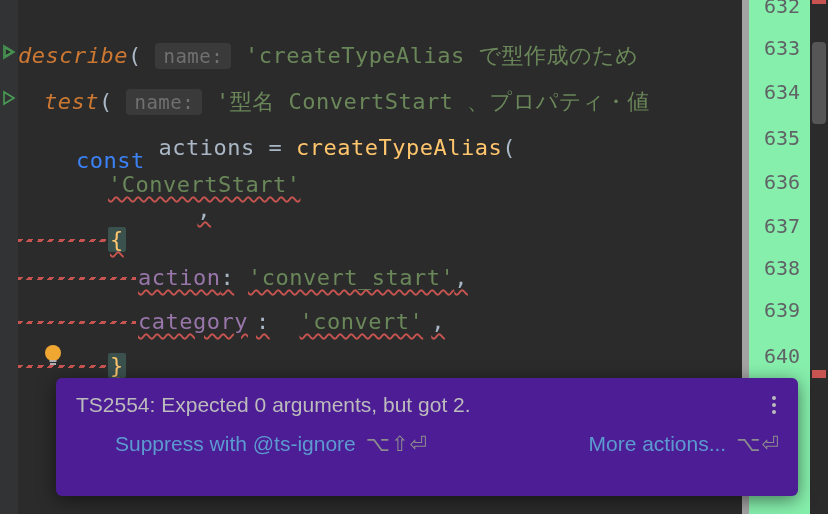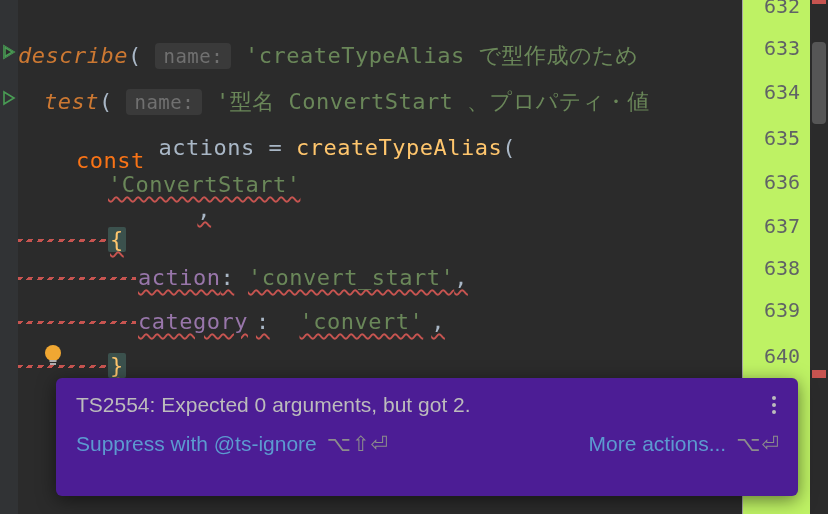--- a/index.html
+++ b/index.html
@@ -45,44 +45,44 @@
     position: absolute;
     left: 0;
     height: 43px;
     display: flex;
     align-items: center;
     white-space: pre;
     font-size: 22px;
     letter-spacing: 0.5px;
   }
   .tok-kw-it { color: #cc7832; font-style: italic; }
-  .tok-kw { color: #f97316; margin-top: 25px; }
+  .tok-kw { color: #3b82f6; margin-top: 25px; }
   .tok-param { color: #707070; background: #3a3a3a; border-radius: 4px; padding: 2px 8px; font-size: 19px; }
   .tok-str { color: #6a8759; }
   .tok-fn { color: #ffc66d; }
   .tok-id { color: #a9b7c6; }
   .tok-prop { color: #9876aa; }
   .tok-punc { color: #a9b7c6; }
   .tok-brace-hl { color: #ffc66d; background: #3b514d; border-radius: 2px; padding: 0 2px; }
   .err-underline-str {
     text-decoration: wavy underline #c75450;
     text-decoration-thickness: 2px;
     text-underline-offset: 4px;
   }
   .err-underline {
     text-decoration: wavy underline #c75450;
     text-decoration-thickness: 2px;
     text-underline-offset: 4px;
   }
   .line-numbers {
     width: 68px;
-    background: #bef264;
+    background: #86efac;
     position: relative;
     flex-shrink: 0;
-    border-left: 1px solid #a3a3a3;
+    border-left: 7px solid #a3a3a3;
   }
   .ln {
     position: absolute;
     right: 10px;
     color: #606366;
     font-size: 20px;
     font-family: 'Menlo', 'Consolas', monospace;
   }
   .marker-strip {
     width: 18px;
@@ -130,21 +130,21 @@
   }
   .tooltip-row2 {
     display: flex;
     align-items: center;
     justify-content: flex-start;
     padding: 6px 18px 14px 20px;
     font-size: 21px;
     gap: 10px;
     font-family: -apple-system, Helvetica, Arial, sans-serif;
   }
-  .tooltip-link { color: #5c9ad0; cursor: pointer; }
+  .tooltip-link { color: #5c9ad0; cursor: pointer; margin-left: 39px; }
   .tooltip-shortcut { color: #8c8c8c; font-family: -apple-system, sans-serif; letter-spacing: 1px; }
   .kebab {
     display: flex;
     flex-direction: column;
     gap: 3px;
     cursor: pointer;
     padding: 4px;
   }
   .kebab span {
     width: 4px; height: 4px; background: #bcbcbc; border-radius: 50%;

